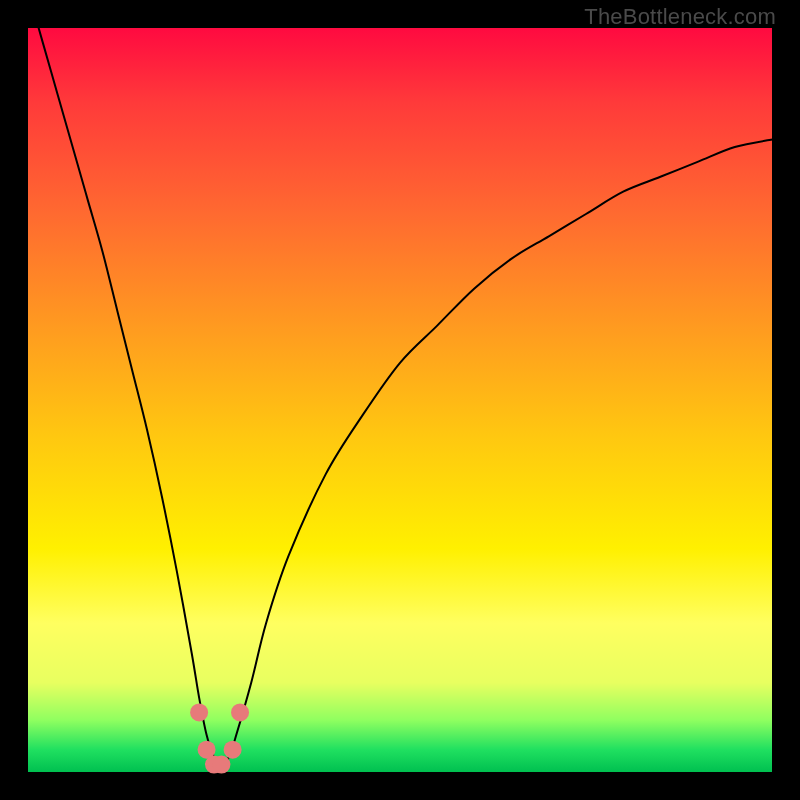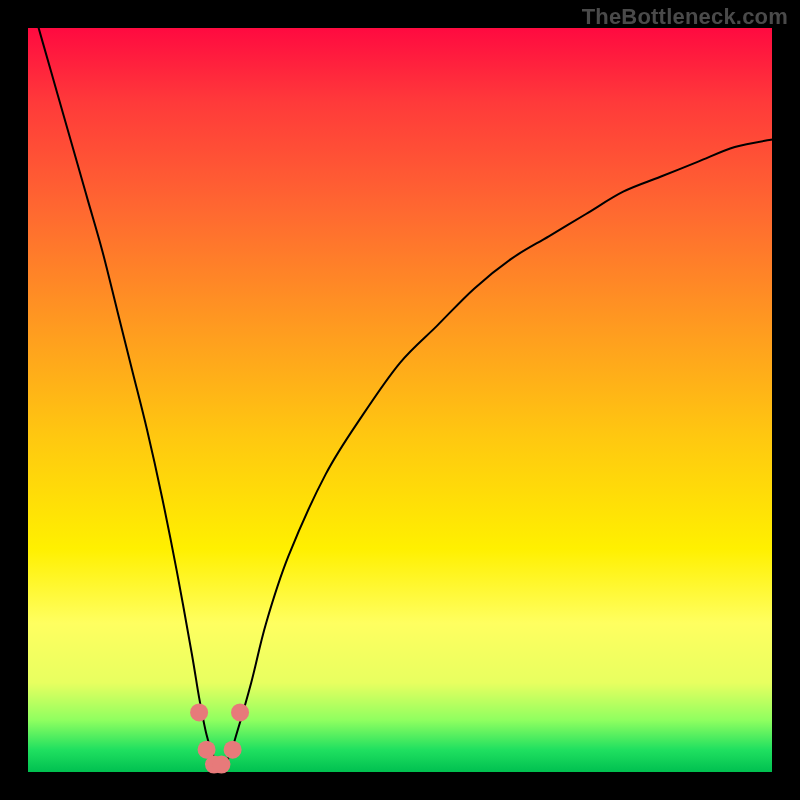--- a/index.html
+++ b/index.html
@@ -28,24 +28,24 @@
       #ffff60 80%,
       #e8ff60 88%,
       #90ff60 93%,
       #20e060 97%,
       #00c050 100%
     );
   }
   .watermark {
     position: absolute;
     top: 4px;
-    right: 12px;
+    right: 24px;
     color: #4a4a4a;
     font-size: 22px;
-    font-weight: 700;
+    font-weight: 400;
     letter-spacing: 0.2px;
     user-select: none;
   }
   svg.curve {
     position: absolute;
     left: 0;
     top: 0;
     width: 744px;
     height: 744px;
     overflow: visible;

